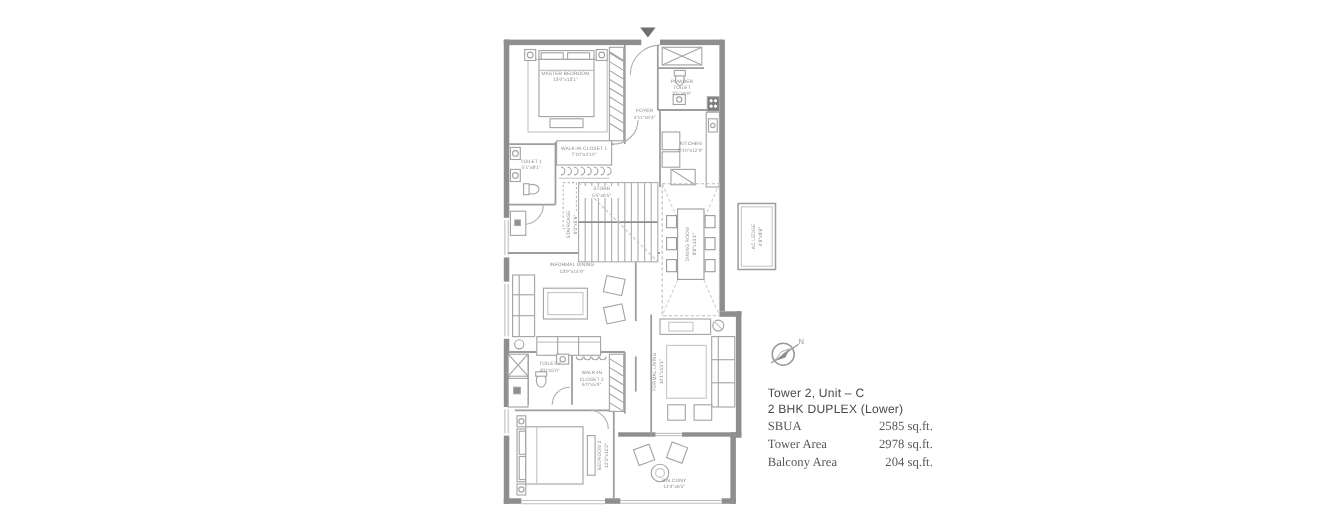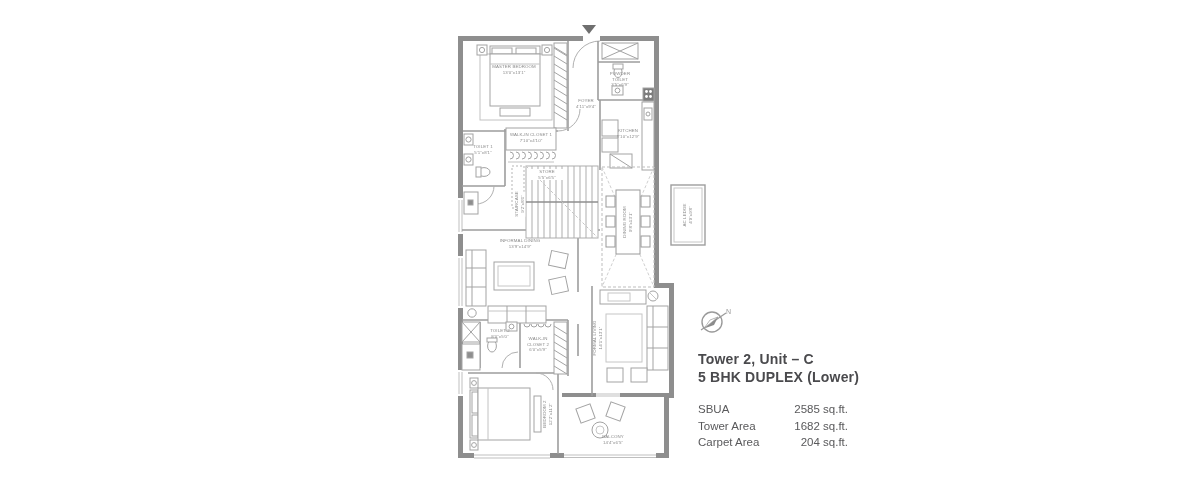--- a/index.html
+++ b/index.html
@@ -12,23 +12,23 @@
   .rlabel{position:absolute;font-size:4.4px;line-height:1.3;color:#8a8a8a;
           text-align:center;letter-spacing:.1px;white-space:normal;}
   .rlabel .nm{text-transform:uppercase;}
   .vert{white-space:nowrap;transform:translate(-50%,-50%) rotate(-90deg);transform-origin:center;}
   .vert div{display:block;}
 
   
   .info{position:absolute;left:698px;top:306px;width:170px;}
   .compass{width:40px;height:32px;}
   .compass-n{position:absolute;left:28px;top:2px;font-size:7px;color:#9a9a9a;}
-  .title{margin-top:8px;font-size:14px;font-weight:700;color:#4a4a4d;line-height:1.3;
+  .title{margin-top:8px;font-size:11px;font-weight:400;color:#4a4a4d;line-height:1.3;
          letter-spacing:.2px;}
-  .areas{margin-top:15px;width:150px;}
+  .areas{width:150px;font-family:Liberation Serif, serif;}
   .arow{display:flex;justify-content:space-between;font-size:11.5px;color:#59595b;
         line-height:16.5px;}
   .arow .val{text-align:right;}
 </style>
 </head>
 <body>
 
 <div class="page">
 
   <div class="plan">
@@ -337,30 +337,30 @@
       <svg class="compass" viewBox="0 0 40 32">
         <circle cx="14" cy="16" r="10" fill="#ffffff" stroke="#9a9a9a" stroke-width="1.4"></circle>
         <line x1="3" y1="24" x2="28" y2="7" stroke="#9a9a9a" stroke-width="1.2"></line>
         <polygon points="6,22.5 20,11 16,19" fill="#8b8b8b"></polygon>
         <polygon points="20,11 12,14 6,22.5" fill="#ffffff" stroke="#9a9a9a" stroke-width="0.7"></polygon>
       </svg>
       <span class="compass-n">N</span>
     </div>
     <div class="title">
       <div>Tower 2, Unit – C</div>
-      <div>5 BHK DUPLEX (Lower)</div>
+      <div>2 BHK DUPLEX (Lower)</div>
     </div>
     <div class="areas">
       <div class="arow">
         <span>SBUA</span>
         <span class="val">2585 sq.ft.</span>
       </div>
       <div class="arow">
         <span>Tower Area</span>
-        <span class="val">1682 sq.ft.</span>
+        <span class="val">2978 sq.ft.</span>
       </div>
       <div class="arow">
-        <span>Carpet Area</span>
+        <span>Balcony Area</span>
         <span class="val">204 sq.ft.</span>
       </div>
     </div>
   </div>
 </div>
 
 </body></html>

